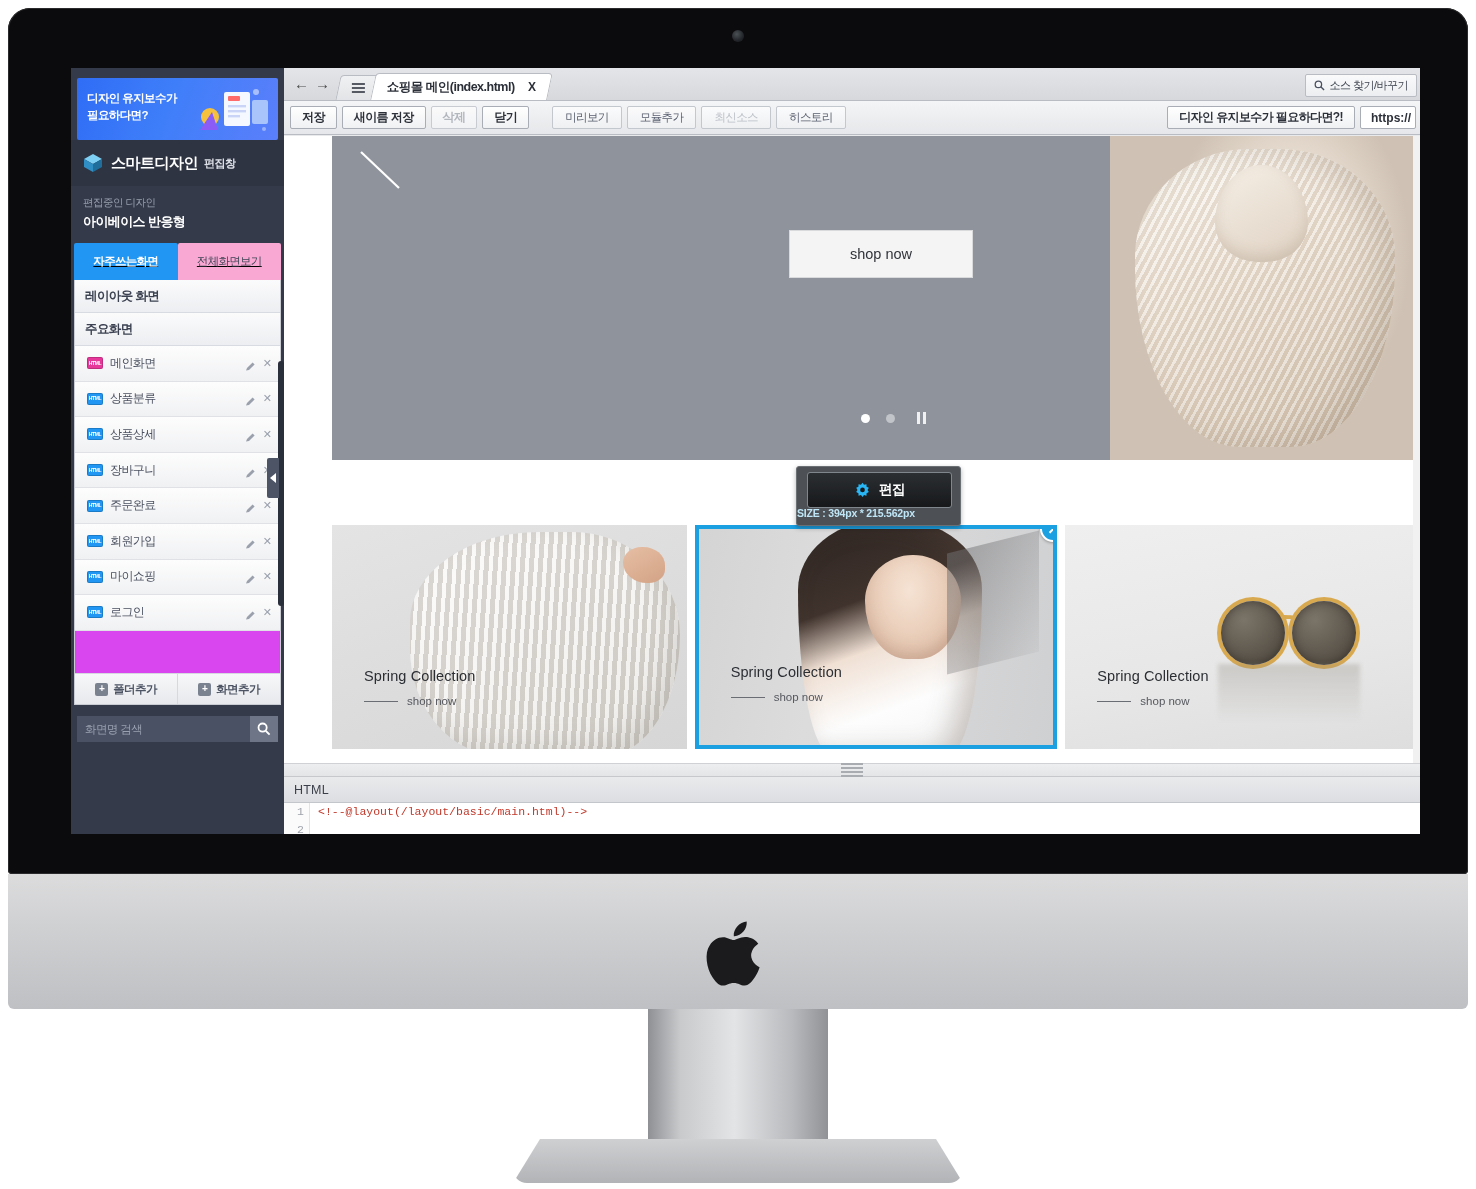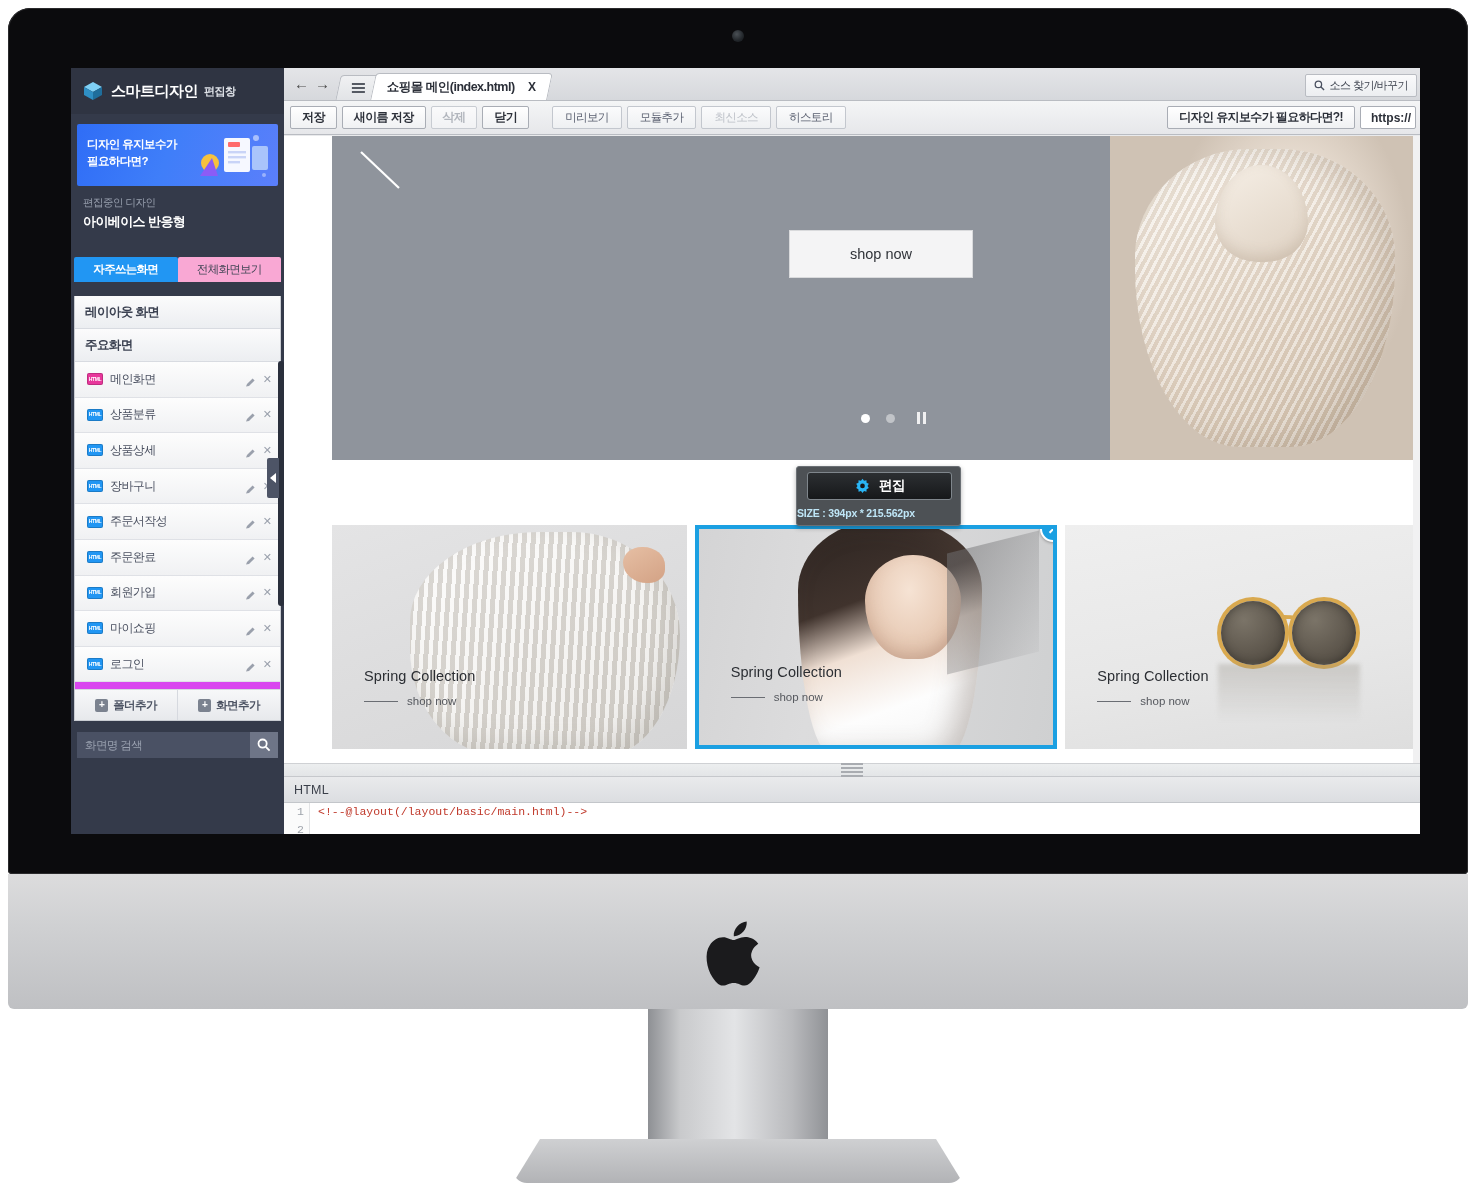--- a/index.html
+++ b/index.html
@@ -79,21 +79,21 @@
     position: absolute; left: 10px; top: 12px; color: #fff;
     font-size: 11.5px; font-weight: bold; line-height: 1.45; letter-spacing: -0.6px;
   }
   #promo-art { position: absolute; right: 6px; top: 6px; width: 78px; height: 50px; }
   #editing-block { padding: 10px 12px 12px 12px; }
   #editing-label { color: #9aa1b0; font-size: 10.5px; letter-spacing: -0.5px; }
   #editing-name {
     color: #ffffff; font-size: 13px; font-weight: bold; margin-top: 3px;
     letter-spacing: -0.6px;
   }
-  #tabs { display: flex; height: 25px; margin: 14px 3px; }
+  #tabs { display: flex; height: 37px; margin: 0 3px; text-decoration: underline; }
   .stab {
     flex: 1; display: flex; align-items: center; justify-content: center;
     font-size: 11.5px; letter-spacing: -0.7px; cursor: pointer;
     border-radius: 2px 2px 0 0;
   }
   .stab.on { background: #2196f3; color: #ffffff; font-weight: bold; }
   .stab.off { background: #f9a8d4; color: #3f4454; }
   #tree {
     margin: 0 3px; background: #d946ef; height: 425px;
     border: 1px solid #c9ccd2; border-top: none;
@@ -290,21 +290,21 @@
   #pause-ic { display: flex; gap: 3px; margin-left: 6px; cursor: pointer; }
   #pause-ic b { display: block; width: 3px; height: 12px; background: #f0f0f1; }
 
   
   #edit-tip {
     position: absolute; left: 512px; top: 330px; width: 165px; height: 60px;
     background: #4d5155; border: 1px solid #6b7075; border-radius: 3px; z-index: 40;
     box-shadow: 0 2px 5px rgba(0,0,0,.3);
   }
   #edit-btn {
-    position: absolute; left: 10px; top: 5px; width: 145px; height: 28px;
+    position: absolute; left: 10px; top: 5px; width: 145px; height: 36px;
     background: linear-gradient(180deg,#2c2f32,#16181a);
     border: 1px solid #7f868c; border-radius: 3px;
     display: flex; align-items: center; justify-content: center; gap: 8px;
     cursor: pointer;
   }
   #edit-btn span { color: #ffffff; font-size: 13.5px; font-weight: bold; letter-spacing: -0.5px; }
   #edit-size {
     position: absolute; left: 0; right: 0; top: 40px; 
     color: #bfe6f7; font-size: 10.5px; font-weight: bold; letter-spacing: -0.2px;
   }
@@ -428,32 +428,20 @@
 <body>
 
 <div id="imac">
   <div id="screen-frame">
     <div id="camera"></div>
 
     <div id="screen">
       <div id="app">
 
         <div id="sidebar">
-
-          <div id="brand">
-            <div id="brand-cube">
-              <svg viewBox="0 0 20 20" width="20" height="20">
-                <polygon points="10,1 19,6 10,11 1,6" fill="#7fd0f5"></polygon>
-                <polygon points="1,6 10,11 10,19 1,14" fill="#2f8fc4"></polygon>
-                <polygon points="19,6 10,11 10,19 19,14" fill="#1f6e9c"></polygon>
-              </svg>
-            </div>
-            <div id="brand-name">스마트디자인</div>
-            <div id="brand-sub">편집창</div>
-          </div>
 
           <div id="promo">
             <div id="promo-text">
               <div>디자인 유지보수가</div>
               <div>필요하다면?</div>
             </div>
             <div id="promo-art">
               <svg viewBox="0 0 78 50" width="78" height="50">
                 <circle cx="16" cy="33" r="9" fill="#f6c23e"></circle>
                 <rect x="30" y="8" width="26" height="34" rx="2" fill="#ffffff" opacity="0.95"></rect>
@@ -462,20 +450,32 @@
                 <rect x="34" y="26" width="18" height="2.4" fill="#c9d4f7"></rect>
                 <rect x="34" y="31" width="12" height="2.4" fill="#c9d4f7"></rect>
                 <rect x="58" y="16" width="16" height="24" rx="2" fill="#a9c4fb"></rect>
                 <polygon points="6,46 24,46 18,28" fill="#8b5cf6"></polygon>
                 <circle cx="62" cy="8" r="3" fill="#ffffff" opacity=".5"></circle>
                 <circle cx="70" cy="45" r="2" fill="#ffffff" opacity=".4"></circle>
               </svg>
             </div>
           </div>
 
+          <div id="brand">
+            <div id="brand-cube">
+              <svg viewBox="0 0 20 20" width="20" height="20">
+                <polygon points="10,1 19,6 10,11 1,6" fill="#7fd0f5"></polygon>
+                <polygon points="1,6 10,11 10,19 1,14" fill="#2f8fc4"></polygon>
+                <polygon points="19,6 10,11 10,19 19,14" fill="#1f6e9c"></polygon>
+              </svg>
+            </div>
+            <div id="brand-name">스마트디자인</div>
+            <div id="brand-sub">편집창</div>
+          </div>
+
           <div id="editing-block">
             <div id="editing-label">편집중인 디자인</div>
             <div id="editing-name">아이베이스 반응형</div>
           </div>
 
           <div id="tabs">
             <div class="stab on">자주쓰는화면</div>
             <div class="stab off">전체화면보기</div>
           </div>
 
@@ -537,34 +537,20 @@
                 <span class="row-icons">
                   <span class="pencil-ic">
                     <svg viewBox="0 0 11 11" width="11" height="11">
                         <path d="M1 9.5 L2 7 L7.6 1.4 L9.6 3.4 L4 9 Z" fill="#9aa0ac"></path>
                       </svg>
                   </span>
                   <span class="x-ic">✕</span>
                 </span>
               </div>
 
-              <div class="tree-row">
-                <span class="html-badge" style="background: rgb(33, 150, 243);">
-                    <i>HTML</i>
-                  </span>
-                <span class="tree-label">주문서작성</span>
-                <span class="row-icons">
-                  <span class="pencil-ic">
-                    <svg viewBox="0 0 11 11" width="11" height="11">
-                        <path d="M1 9.5 L2 7 L7.6 1.4 L9.6 3.4 L4 9 Z" fill="#9aa0ac"></path>
-                      </svg>
-                  </span>
-                  <span class="x-ic">✕</span>
-                </span>
-              </div>
 
               <div class="tree-row">
                 <span class="html-badge" style="background: rgb(33, 150, 243);">
                     <i>HTML</i>
                   </span>
                 <span class="tree-label">주문완료</span>
                 <span class="row-icons">
                   <span class="pencil-ic">
                     <svg viewBox="0 0 11 11" width="11" height="11">
                         <path d="M1 9.5 L2 7 L7.6 1.4 L9.6 3.4 L4 9 Z" fill="#9aa0ac"></path>

